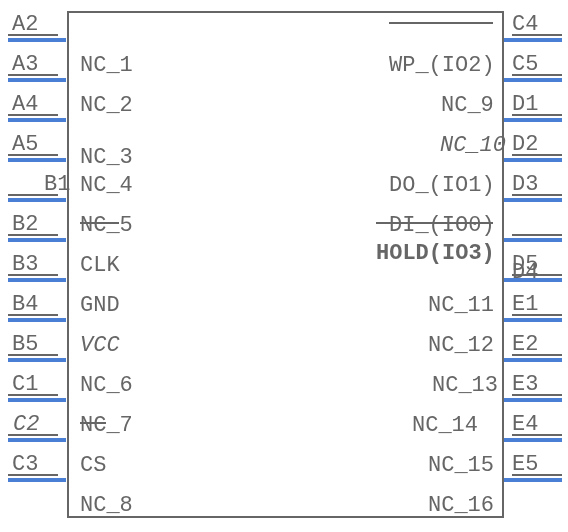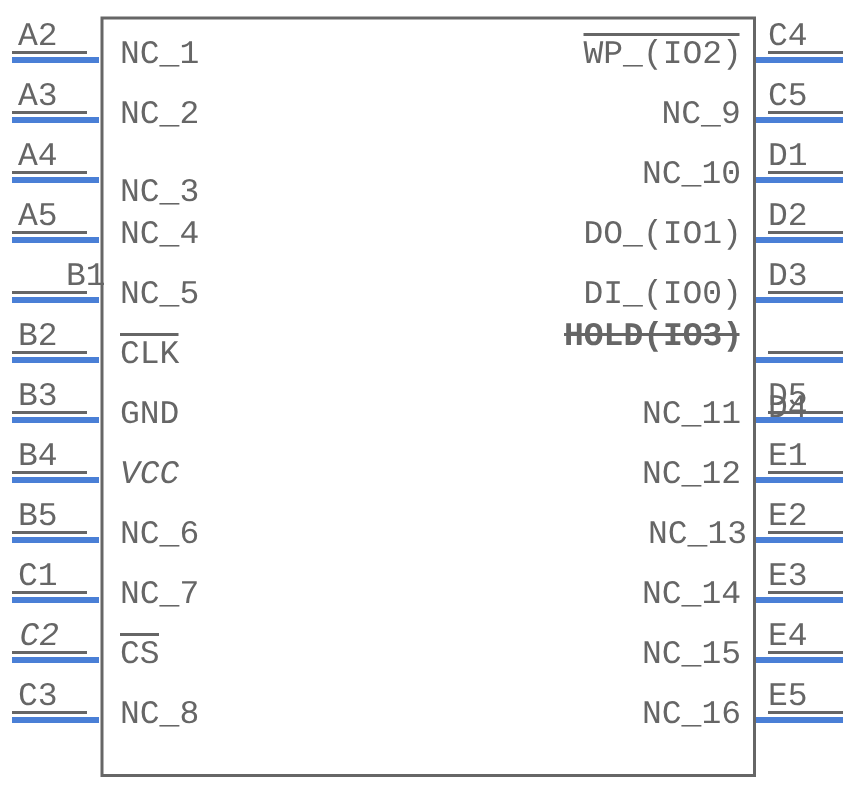--- a/index.html
+++ b/index.html
@@ -30,20 +30,21 @@
     white-space: nowrap;
   }
   .pin-under {
     position: absolute;
     height: 2px;
     background: #666;
   }
   .label {
     position: absolute;
     white-space: nowrap;
+    margin-top: 29px;
   }
   .overline {
     position: absolute;
     height: 2px;
     background: #666;
   }
 </style>
 </head>
 <body>
 
@@ -104,21 +105,21 @@
     <div class="pin-under" style="left: 512px; top: 34px; width: 50px;"></div>
     <div class="label" style="left: 389px; top: 24px;">WP_(IO2)</div>
     <div class="overline" style="left: 389px; top: 22px; width: 104px;"></div>
     <div class="pin-lead" style="left: 504px; top: 78px;"></div>
     <div class="pin-num" style="left: 512px; top: 52px;">C5</div>
     <div class="pin-under" style="left: 512px; top: 74px; width: 50px;"></div>
     <div class="label" style="left: 441px; top: 64px;">NC_9</div>
     <div class="pin-lead" style="left: 504px; top: 118px;"></div>
     <div class="pin-num" style="left: 512px; top: 92px;">D1</div>
     <div class="pin-under" style="left: 512px; top: 114px; width: 50px;"></div>
-    <div class="label" style="left: 428px; top: 104px;">NC_10</div>
+    <div class="label" style="left: 440px; top: 104px; font-style: italic;">NC_10</div>
     <div class="pin-lead" style="left: 504px; top: 158px;"></div>
     <div class="pin-num" style="left: 512px; top: 132px;">D2</div>
     <div class="pin-under" style="left: 512px; top: 154px; width: 50px;"></div>
     <div class="label" style="left: 389px; top: 144px;">DO_(IO1)</div>
     <div class="pin-lead" style="left: 504px; top: 198px;"></div>
     <div class="pin-num" style="left: 512px; top: 172px;">D3</div>
     <div class="pin-under" style="left: 512px; top: 194px; width: 50px;"></div>
     <div class="label" style="left: 389px; top: 184px;">DI_(IO0)</div>
     <div class="pin-lead" style="left: 504px; top: 238px;"></div>
     <div class="pin-num" style="left: 512px; top: 212px; margin-top: 48px;">D4</div>
@@ -133,21 +134,21 @@
     <div class="pin-num" style="left: 512px; top: 292px;">E1</div>
     <div class="pin-under" style="left: 512px; top: 314px; width: 50px;"></div>
     <div class="label" style="left: 428px; top: 304px;">NC_12</div>
     <div class="pin-lead" style="left: 504px; top: 358px;"></div>
     <div class="pin-num" style="left: 512px; top: 332px;">E2</div>
     <div class="pin-under" style="left: 512px; top: 354px; width: 50px;"></div>
     <div class="label" style="left: 432px; top: 344px;">NC_13</div>
     <div class="pin-lead" style="left: 504px; top: 398px;"></div>
     <div class="pin-num" style="left: 512px; top: 372px;">E3</div>
     <div class="pin-under" style="left: 512px; top: 394px; width: 50px;"></div>
-    <div class="label" style="left: 428px; top: 384px; font-family: Liberation Mono, monospace;">NC_14</div>
+    <div class="label" style="left: 412px; top: 384px; font-family: Liberation Mono, monospace;">NC_14</div>
     <div class="pin-lead" style="left: 504px; top: 438px;"></div>
     <div class="pin-num" style="left: 512px; top: 412px;">E4</div>
     <div class="pin-under" style="left: 512px; top: 434px; width: 50px;"></div>
     <div class="label" style="left: 428px; top: 424px; font-family: Liberation Mono, monospace;">NC_15</div>
     <div class="pin-lead" style="left: 504px; top: 478px;"></div>
     <div class="pin-num" style="left: 512px; top: 452px;">E5</div>
     <div class="pin-under" style="left: 512px; top: 474px; width: 50px;"></div>
     <div class="label" style="left: 428px; top: 464px;">NC_16</div>
   </div>
 

